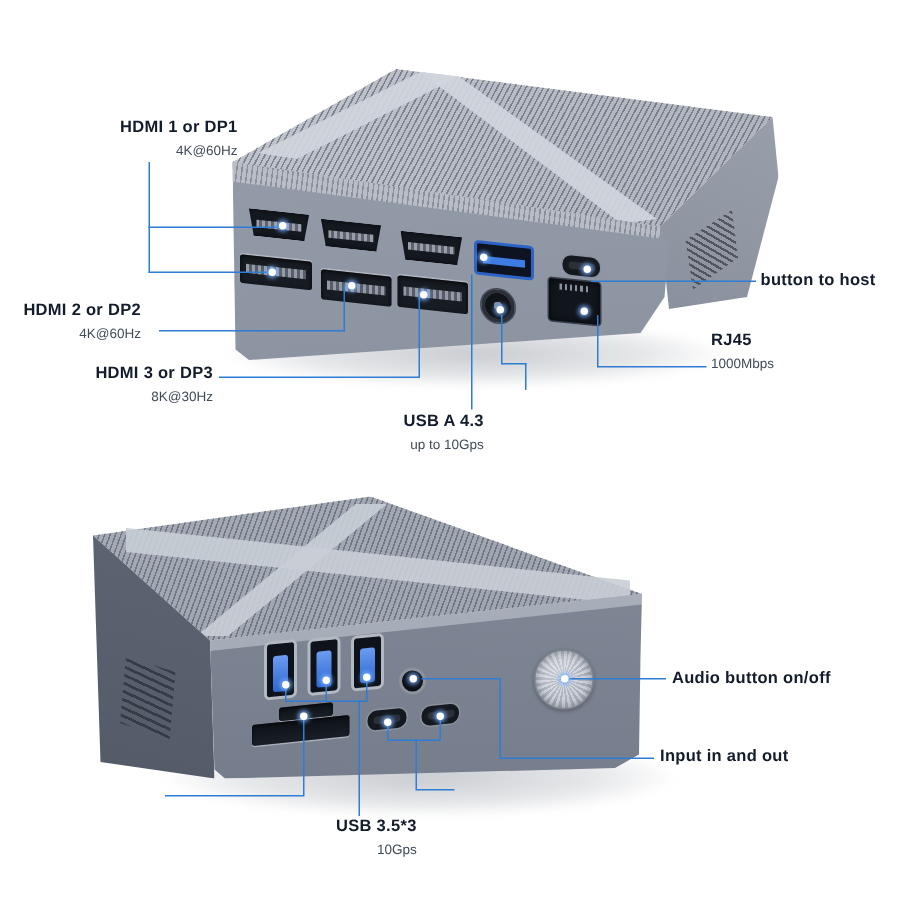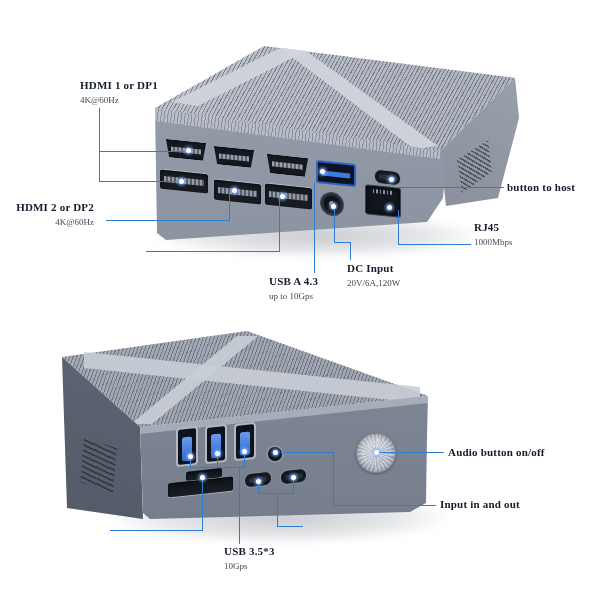--- a/index.html
+++ b/index.html
@@ -1,17 +1,17 @@
 <!DOCTYPE html>
 <html><head>
 <meta charset="utf-8">
 <style>
   html,body{margin:0;padding:0;background:#fff;}
   #stage{position:relative;width:596px;height:600px;background:#ffffff;overflow:hidden;
-         font-family:Liberation Serif, serif;}
+         font-family:Liberation Sans, sans-serif;}
   .face,.band,.vent,.chamfer{position:absolute;inset:0;}
   .shadow{position:absolute;border-radius:50%;
     background:radial-gradient(ellipse at center, rgba(96,104,118,.34) 0%, rgba(96,104,118,.16) 48%, rgba(96,104,118,0) 72%);
     filter:blur(3px);}
   
   .r-top{clip-path:polygon(155px 108px,264px 46px,515px 78px,440px 151px);
     background:repeating-linear-gradient(118deg, rgba(64,70,82,.5) 0 1px, rgba(0,0,0,0) 1px 3.4px),
                linear-gradient(115deg,#c9cdd6 0%,#b3b8c2 50%,#a6acb7 100%);}
   .r-band1{clip-path:polygon(172px 102px,280px 48px,306px 51px,198px 106px);background:rgba(208,213,221,.92);}
   .r-band2{clip-path:polygon(280px 48px,306px 51px,438px 146px,414px 149px);background:rgba(208,213,221,.92);}
@@ -66,21 +66,21 @@
   .power-p{border-radius:50%;border:1px solid #7d8490;
     background:radial-gradient(circle at 40% 35%, rgba(255,255,255,.35), rgba(0,0,0,0) 60%),
                repeating-conic-gradient(from 10deg,#ccd1d9 0 7deg,#a9afba 7deg 14deg);
     box-shadow:inset 0 0 6px rgba(0,0,0,.35), 0 1px 3px rgba(0,0,0,.3);}
   
   .cl{position:absolute;background:#2e7cd3;}
   .adot{position:absolute;width:5px;height:5px;border-radius:50%;background:#fff;
     box-shadow:0 0 3px 1.5px rgba(120,175,255,.85);}
   .co{position:absolute;}
   .co .t{display:block;font-size:11px;font-weight:bold;color:#131c2b;letter-spacing:.2px;line-height:13px;}
-  .co .s{display:block;font-size:9px;color:#414b58;margin-top:3px;line-height:10px;}
+  .co .s{display:block;font-size:9px;color:#414b58;margin-top:3px;line-height:10px;text-align:right;}
   .ra{text-align:right;}
 </style>
 </head>
 <body>
 
 <div id="stage">
 
   <div>
     <div class="shadow" style="left:152px;top:214px;width:330px;height:44px;"></div>
     <div class="face r-top"></div>
@@ -202,28 +202,28 @@
   <i class="adot" style="left:374px;top:450px;"></i>
 
   <div class="co" style="left:80px;top:79px;">
     <span class="t">HDMI 1 or DP1</span>
     <span class="s">4K@60Hz</span>
   </div>
   <div class="co ra" style="left:4px;top:201px;width:90px;">
     <span class="t">HDMI 2 or DP2</span>
     <span class="s">4K@60Hz</span>
   </div>
+  <div class="co ra" style="left:52px;top:243px;width:90px;">
+    <span class="t">HDMI 3 or DP3</span>
+    <span class="s">8K@30Hz</span>
+  </div>
   <div class="co" style="left:269px;top:275px;">
     <span class="t">USB A 4.3</span>
     <span class="s">up to 10Gps</span>
   </div>
-  <div class="co" style="left:347px;top:262px;">
-    <span class="t">DC Input</span>
-    <span class="s">20V/6A,120W</span>
-  </div>
   <div class="co" style="left:507px;top:181px;">
     <span class="t">button to host</span>
   </div>
   <div class="co" style="left:474px;top:221px;">
     <span class="t">RJ45</span>
     <span class="s">1000Mbps</span>
   </div>
 
   <div class="co" style="left:224px;top:545px;">
     <span class="t">USB 3.5*3</span>

